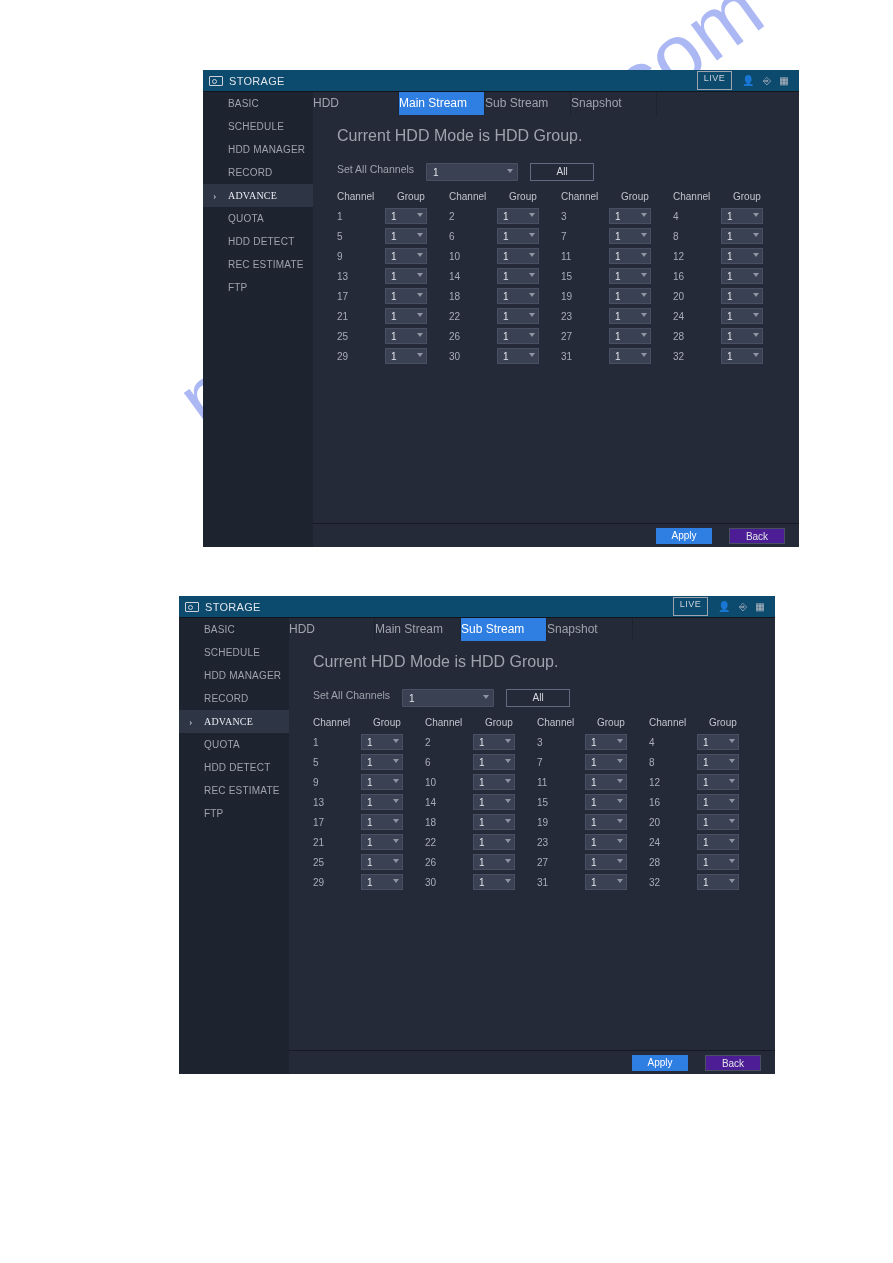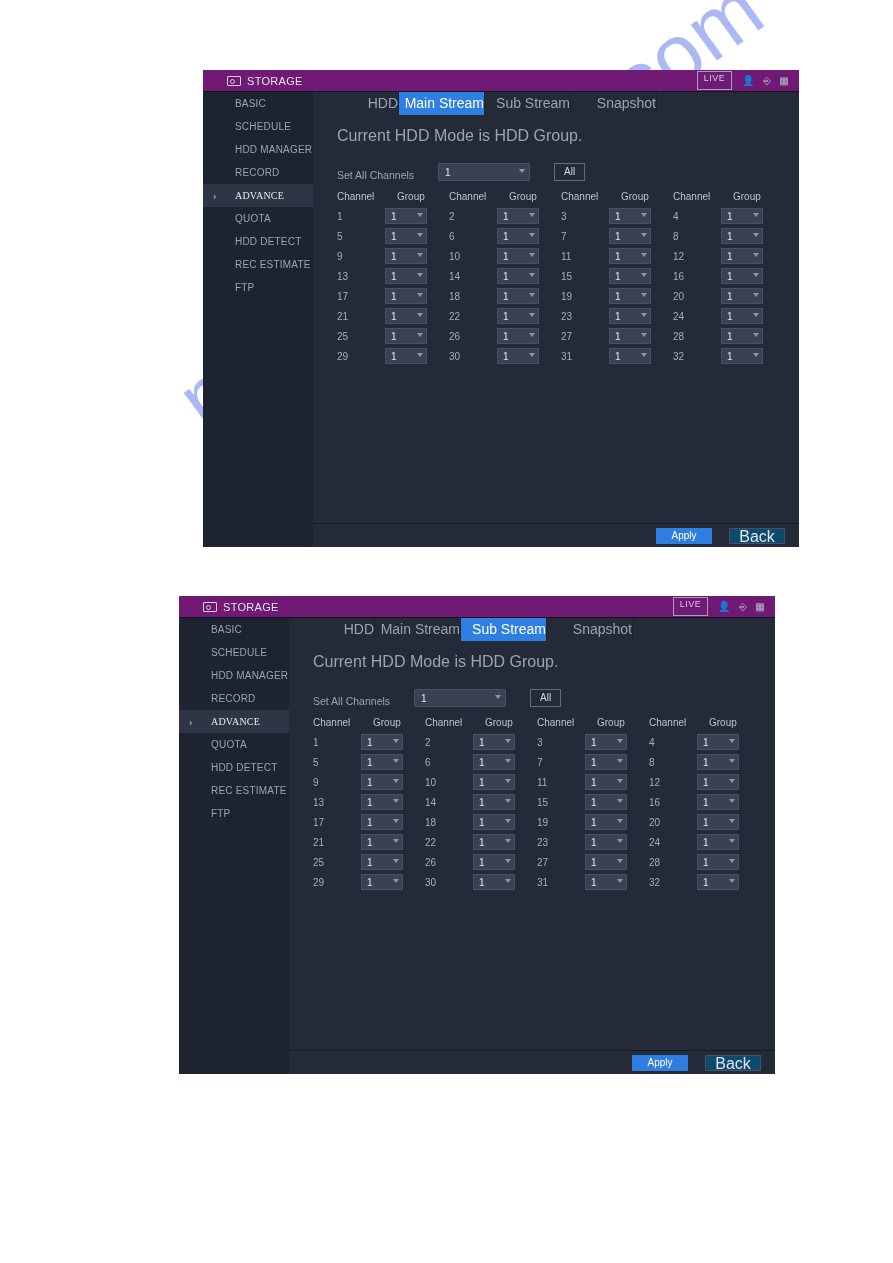--- a/index.html
+++ b/index.html
@@ -16,25 +16,25 @@
     position: absolute;
     background: #1e2330;
     display: flex;
     flex-direction: column;
   }
   .s1 { left: 203px; top: 70px;  width: 596px; height: 477px; }
   .s2 { left: 179px; top: 596px; width: 596px; height: 478px; }
 
   .titlebar {
     height: 22px;
-    background: #701a75;
+    background: #0c4a6e;
     border-bottom: 1px solid #11151e;
     display: flex;
     align-items: center;
-    padding: 0 10px 0 24px;
+    padding: 0 10px 0 6px;
     color: #e2e4ea;
     font-size: 11px;
     letter-spacing: 0.3px;
     text-align: center;
   }
   .titlebar .hdd-icon {
     width: 14px; height: 10px;
     border: 1px solid #cfd2da;
     border-radius: 1px;
     margin-right: 6px;
@@ -50,65 +50,65 @@
     border: 1px solid #9ea3ad; padding: 0 6px; height: 19px; line-height: 13px;
     font-size: 9px; color: #cfd2da; margin-right: 10px; letter-spacing: 0.5px;
   }
   .tb-icons { display: flex; gap: 8px; align-items: center; }
   .tb-icons span { color: #b8bcc6; font-size: 10px; }
 
   .body-row { flex: 1; display: flex; min-height: 0; }
 
   .sidebar { width: 116px; background: #1e2330; padding-top: 0; }
   .side-item {
-    height: 23px; line-height: 23px; padding-left: 32px;
+    height: 23px; line-height: 23px; padding-left: 25px;
     color: #9ea3ad; font-size: 10px; letter-spacing: 0.2px;
     cursor: pointer;
   }
   .side-item.active {
     background: #2e3545;
     color: #e8eaf0;
     position: relative;
     font-family: Liberation Serif, serif;
   }
   .side-item.active:before {
     content: "›";
     position: absolute; left: 10px; top: 0; line-height: 23px;
     color: #cfd2da;
   }
 
   .main { flex: 1; display: flex; flex-direction: column; background: #252a38; }
 
   .tabs { display: flex; height: 23px; background: #252a38; }
   .tab {
-    width: 86px; text-align: right; line-height: 23px;
-    color: #9ea3ad; font-size: 14px; cursor: pointer;
+    width: 86px; text-align: left; line-height: 23px;
+    color: #9ea3ad; font-size: 12px; cursor: pointer;
     border-right: 1px solid #1e2330;
     background: #252a38;
   }
   .tab.active { background: #2f7ee2; color: #fff; }
 
   .content { flex: 1; padding: 12px 24px 0 24px; position: relative; }
   .mode-text { color: #9ea3ad; font-size: 16px; margin-bottom: 18px; }
 
-  .set-row { display:flex; align-items:flex-end; gap:24px; margin-bottom:8px; }
+  .set-row { display:flex; align-items:flex-start; gap:12px; margin-bottom:8px; }
   .set-row .lbl { font-size:10.5px; color:#9ea3ad; }
   .combo {
     height: 18px; background:#3a4153; border:1px solid #4a5064;
     border-radius:1px; display:flex; align-items:center;
     padding:0 6px; color:#e2e4ea; font-size:10px; position:relative;
   }
   .combo.wide { width: 92px; }
   .combo .caret {
     position:absolute; right:4px; top:5px;
     width:0;height:0;border-left:3px solid transparent;border-right:3px solid transparent;
     border-top:4px solid #8f94a1;
   }
   .btn-all {
-    height:18px; width:31px; border:1px solid #626a7f; background:transparent;
+    height:18px; width:64px; border:1px solid #626a7f; background:transparent;
     color:#d6d9e1; font-size:10px; line-height:16px; text-align:center; cursor:pointer;
   }
 
   .grid { display:grid; grid-template-columns: repeat(4, 1fr); column-gap: 10px; }
   .hdr-cell { display:flex; gap:18px; color:#bfc3cd; font-size:10px; padding:2px 0 4px;align-items:flex-end; }
   .hdr-cell span:first-child { width:42px; }
   .hdr-cell span:last-child  { width:42px; }
 
   .cell { display:flex; align-items:center; gap:10px; height:20px; }
   .cell .ch { width:38px; color:#a8adba; font-size:10px; }
@@ -124,21 +124,21 @@
   }
 
   .footer {
     height: 24px; border-top:1px solid #151924; background:#252a38;
     display:flex; justify-content:flex-end; align-items:center; gap:17px;
     padding-right:14px;
   }
   .btn-apply { width:56px; height:16px; line-height:16px; text-align:center;
     background:#2f7ee2; color:#fff; font-size:10px; cursor:pointer; }
   .btn-back  { width:56px; height:16px; line-height:16px; text-align:center;
-    background:#0c4a6e; color:#e2e4ea; font-size:16px; cursor:pointer; border:1px solid #4a5064; }
+    background:#4c1d95; color:#e2e4ea; font-size:10px; cursor:pointer; border:1px solid #4a5064; }
 
   
   .watermark {
     position:absolute; left:160px; top:370px;
     font-size:84px; font-weight:400; color:#4a63e6; opacity:0.45;
     transform: rotate(-36deg); transform-origin: left top;
     pointer-events:none; letter-spacing:1px; white-space:nowrap;
   }
 </style>
 </head>

